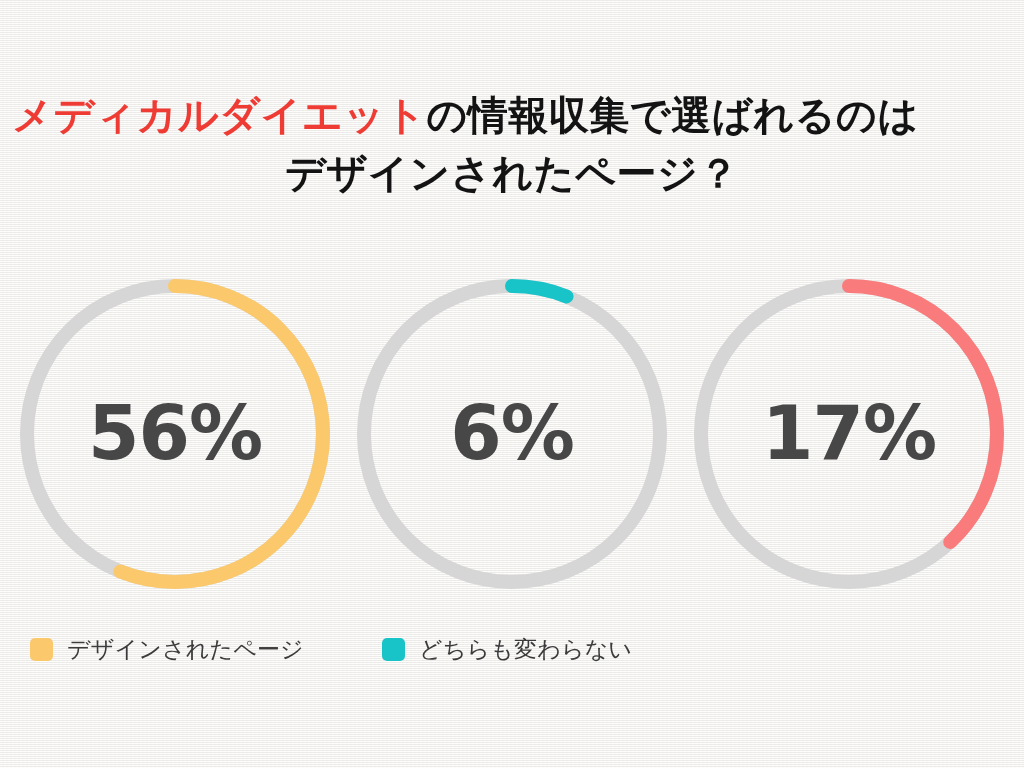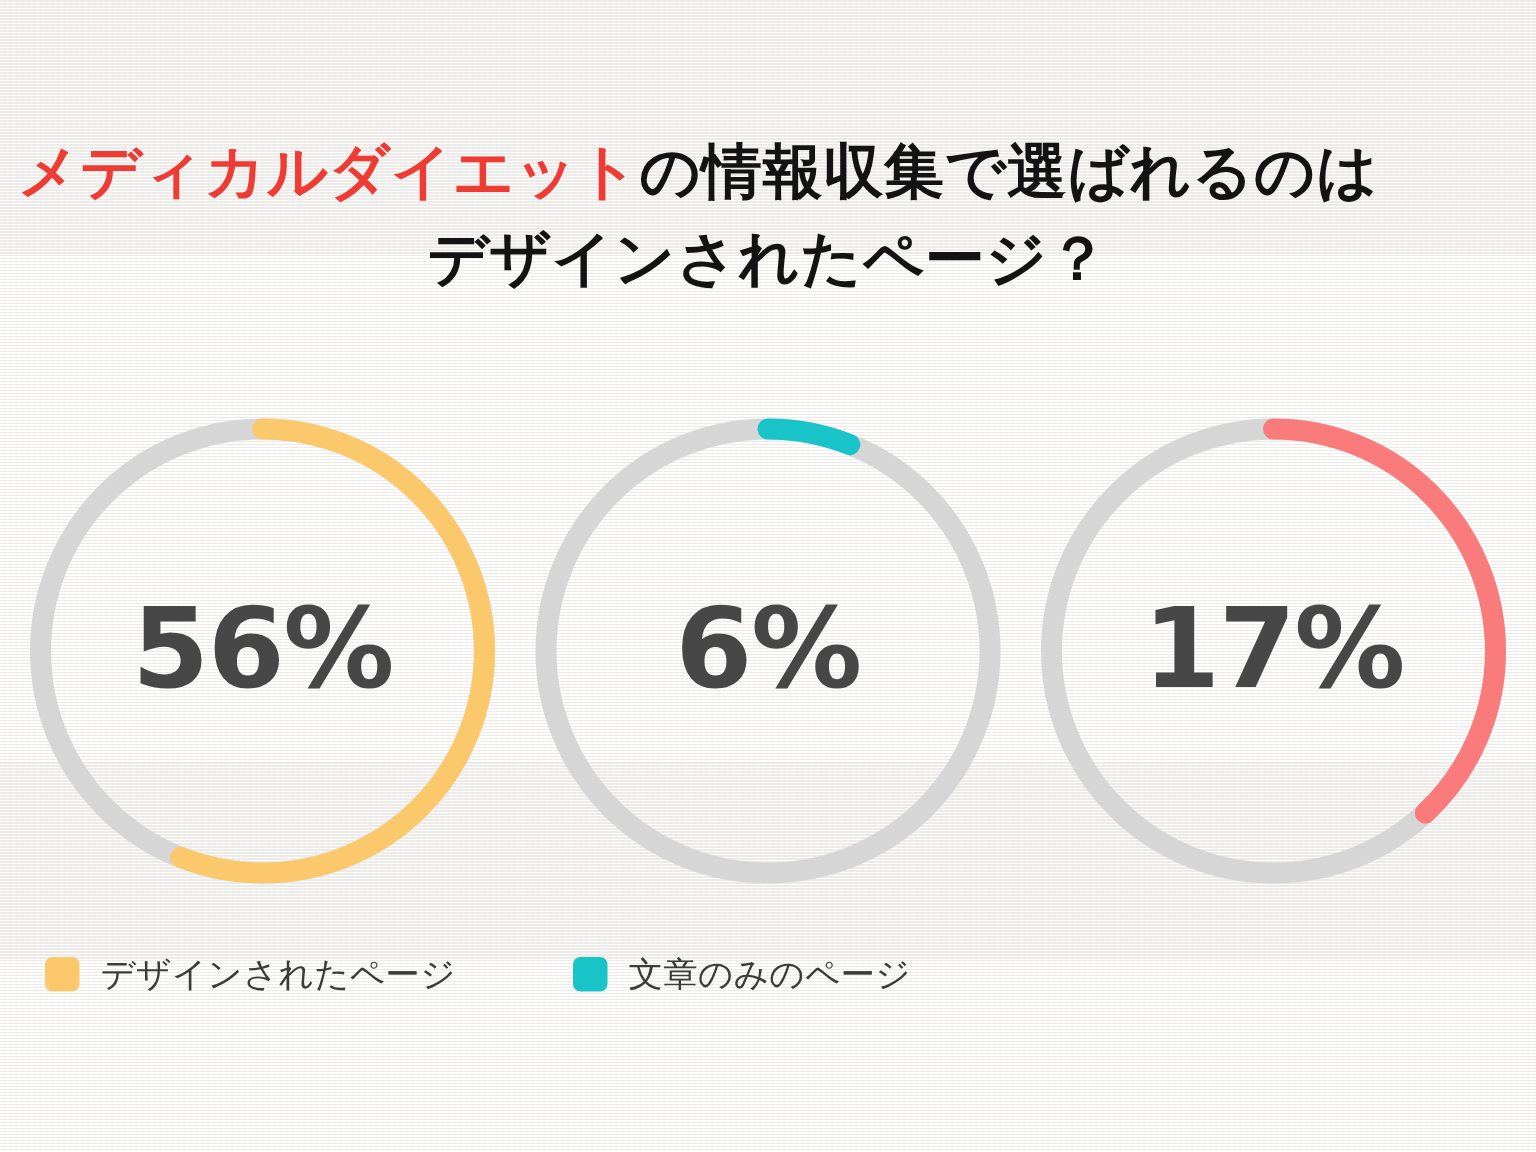--- a/index.html
+++ b/index.html
@@ -207,17 +207,17 @@
     </div>
   </div>
 
   <div class="legend">
     <div class="legend-item legend-1">
       <span class="swatch" style="background-color: rgb(251, 201, 107);"></span>
       <span class="legend-text">デザインされたページ</span>
     </div>
     <div class="legend-item legend-2">
       <span class="swatch" style="background-color: rgb(24, 196, 200);"></span>
-      <span class="legend-text">文章のみのページ</span>
+      <span class="legend-text">どちらも変わらない</span>
     </div>
   </div>
 
 </div>
 
 </body></html>

